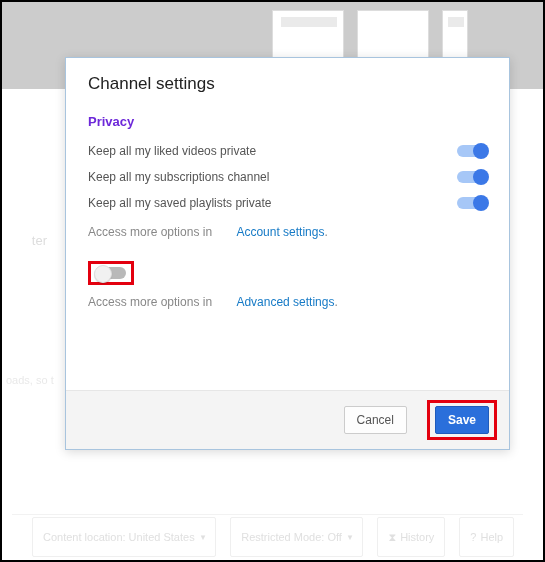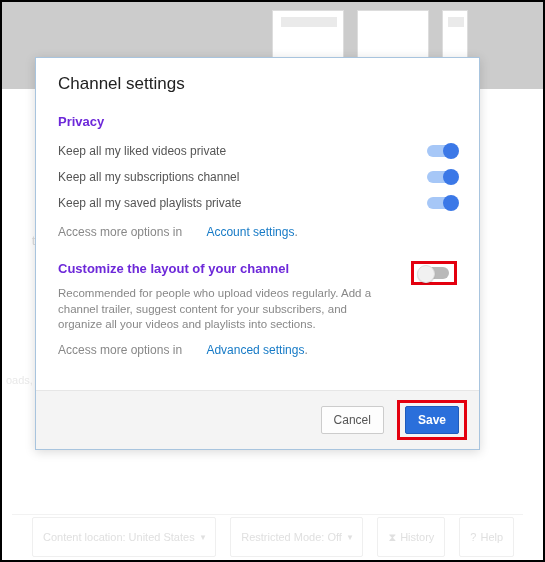--- a/index.html
+++ b/index.html
@@ -49,21 +49,21 @@
       text-align: right;
     }
     .bg-prompt {
       position: absolute;
       top: 285px; left: 4px;
       color: #e9e9e9;
       font-size: 11px;
     }
     .modal {
       position: absolute;
-      top: 55px; left: 33px;
+      top: 55px; left: 63px;
       width: 445px;
       height: 393px;
       background: #fff;
       border: 1px solid #a8c4de;
       box-shadow: 0 2px 10px rgba(0,0,0,0.15);
       display: flex;
       flex-direction: column;
     }
     .modal-body {
       padding: 16px 22px 8px 22px;
@@ -145,21 +145,21 @@
       display: inline-flex;
       align-items: center;
       justify-content: center;
     }
     .modal-footer {
       background: #f4f4f4;
       border-top: 1px solid #e6e6e6;
       padding: 9px 12px;
       display: flex;
       justify-content: flex-end;
-      gap: 13px;
+      gap: 20px;
       align-items: center;
     }
     .btn {
       font-size: 12px;
       height: 28px;
       padding: 0 12px;
       border-radius: 2px;
       cursor: pointer;
       display: inline-flex;
       align-items: center;
@@ -244,24 +244,20 @@
       <span class="opt-label">Keep all my saved playlists private</span>
       <span class="toggle"></span>
     </div>
 
     <div class="note">
       <span>Access more options in </span><a href="#" class="link">Account settings</a><span>.</span>
     </div>
 
     <div class="sec2">
       <div class="sec2-title-row">
-        <div style="flex:1">
-          <div class="section-label">Customize the layout of your channel</div>
-          <div class="sec2-desc">Recommended for people who upload videos regularly. Add a channel trailer, suggest content for your subscribers, and organize all your videos and playlists into sections.</div>
-        </div>
         <span class="highlight">
           <span class="toggle off"></span>
         </span>
       </div>
       <div class="note">
         <span>Access more options in </span><a href="#" class="link">Advanced settings</a><span>.</span>
       </div>
     </div>
 
   </div>

